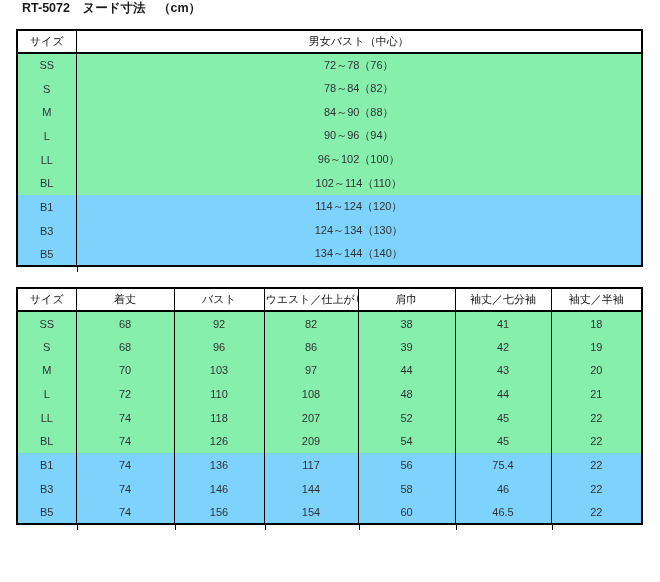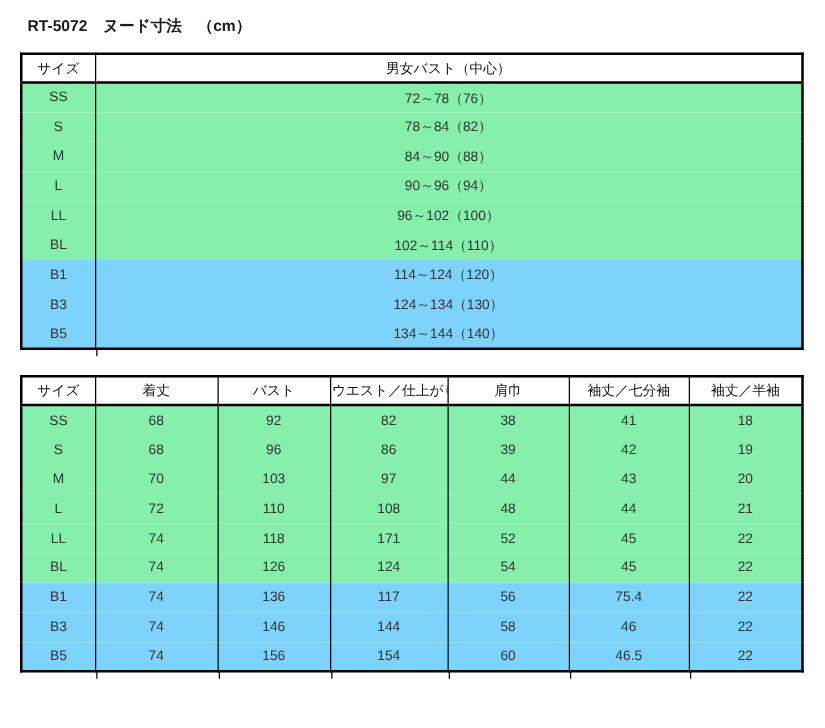--- a/index.html
+++ b/index.html
@@ -2,21 +2,21 @@
 <html lang="ja"><head>
 <meta charset="utf-8">
 <style>
   * { box-sizing: border-box; }
   html, body { margin: 0; padding: 0; background: #ffffff; }
   body {
     width: 660px; height: 582px; overflow: hidden;
     font-family: "Liberation Sans", "DejaVu Sans", sans-serif;
     color: #333333;
   }
-  .page { padding: 14px 0 0 16px; }
+  .page { padding: 1px 0 0 16px; }
   .section { margin: 0; }
   .section-2 { margin-top: 20px; }
   .table-title {
     font-size: 12.5px; font-weight: bold; color: #1a1a1a;
     margin: 0 0 0 6px; height: 15px; line-height: 15px;
     white-space: pre;
   }
   .table-wrap { position: relative; width: 625px; margin-top: 13px; }
   table {
     border-collapse: collapse; table-layout: fixed;
@@ -162,30 +162,30 @@
               <td>110</td>
               <td>108</td>
               <td>48</td>
               <td>44</td>
               <td>21</td>
             </tr>
             <tr class="gray">
               <td>LL</td>
               <td>74</td>
               <td>118</td>
-              <td>171</td>
+              <td>207</td>
               <td>52</td>
               <td>45</td>
               <td>22</td>
             </tr>
             <tr class="gray">
               <td>BL</td>
               <td>74</td>
               <td>126</td>
-              <td>124</td>
+              <td>209</td>
               <td>54</td>
               <td>45</td>
               <td>22</td>
             </tr>
             <tr class="hl">
               <td>B1</td>
               <td>74</td>
               <td>136</td>
               <td>117</td>
               <td>56</td>

